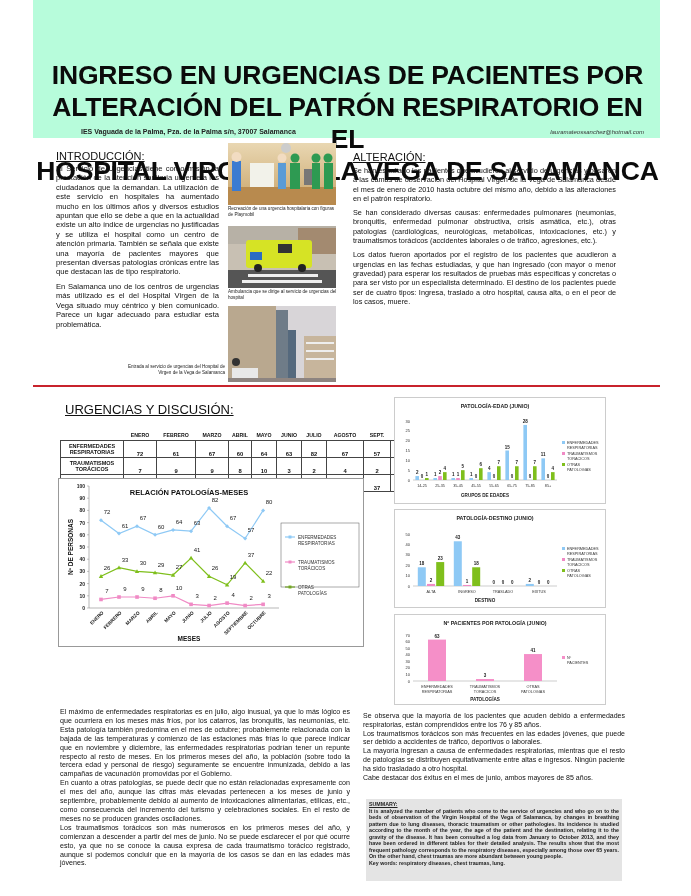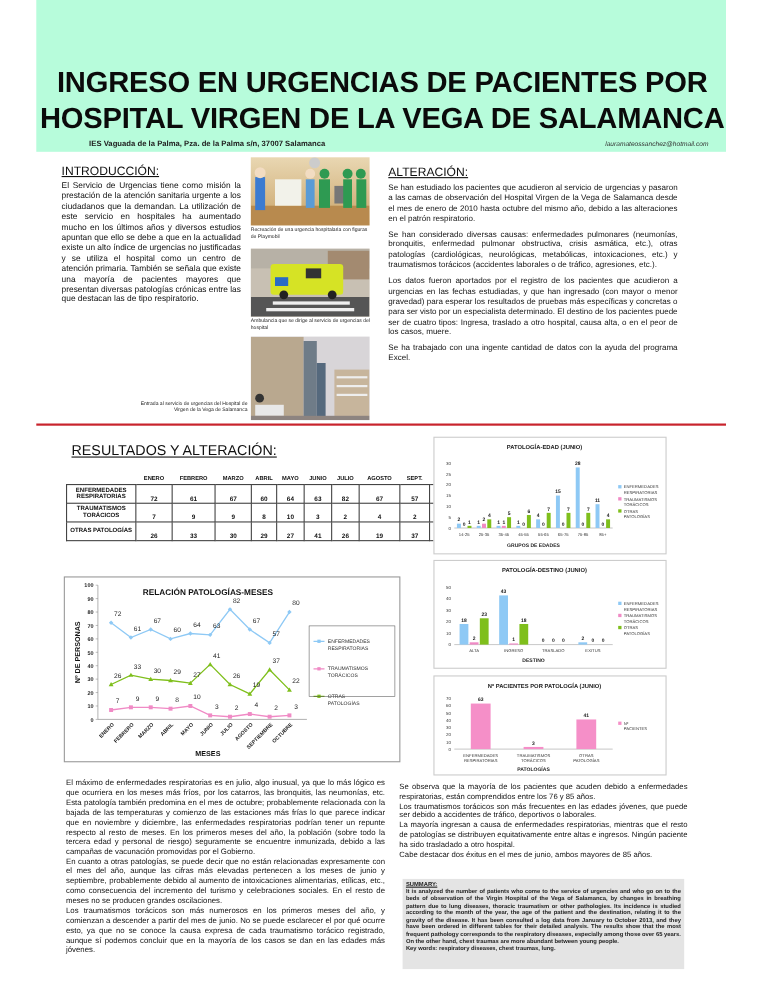--- a/index.html
+++ b/index.html
@@ -22,29 +22,31 @@
   .chartbox{position:absolute;background:#fff;border:1px solid #ccc;}
   .summary{position:absolute;left:366px;top:799px;width:256px;height:82px;background:#e4e4e4;padding:2px 3px;font-size:5.3px;font-weight:bold;line-height:6.55px;text-align:justify;color:#222;box-sizing:border-box;}
   svg text{font-family:"Liberation Sans",sans-serif;}
 </style>
 </head>
 <body>
 
 <div class="header">
   <div class="title">
     <div>INGRESO EN URGENCIAS DE PACIENTES POR</div>
+    <div>ALTERACIÓN DEL PATRÓN RESPIRATORIO EN EL</div>
     <div>HOSPITAL VIRGEN DE LA VEGA DE SALAMANCA</div>
   </div>
   <div class="affil">IES Vaguada de la Palma, Pza. de la Palma s/n, 37007 Salamanca</div>
   <div class="email">lauramateossanchez@hotmail.com</div>
 </div>
 
 <div class="sec-title" style="left:56px;top:150px;font-size:11px;">INTRODUCCIÓN:</div>
 <div class="para" style="left:56px;top:164px;width:163px;">
   <p>El Servicio de Urgencias tiene como misión la prestación de la atención sanitaria urgente a los ciudadanos que la demandan. La utilización de este servicio en hospitales ha aumentado mucho en los últimos años y diversos estudios apuntan que ello se debe a que en la actualidad existe un alto índice de urgencias no justificadas y se utiliza el hospital como un centro de atención primaria. También se señala que existe una mayoría de pacientes mayores que presentan diversas patologías crónicas entre las que destacan las de tipo respiratorio.</p>
+  <p>En Salamanca uno de los centros de urgencias más utilizado es el del Hospital Virgen de la Vega situado muy céntrico y bien comunicado. Parece un lugar adecuado para estudiar esta problemática.</p>
 </div>
 
 <div class="photo" style="left:228px;top:143px;width:108px;height:62px;background:linear-gradient(#e9d7b2,#c9a46a);">
   <svg width="108" height="62">
     <rect x="0" y="44" width="108" height="18" fill="#b88a4e"></rect>
     <rect x="4" y="18" width="9" height="30" fill="#3b7bd1"></rect>
       <circle cx="8.5" cy="14" r="5" fill="#f2dcc2"></circle>
     <rect x="22" y="20" width="24" height="24" fill="#f2f2ea"></rect>
     <rect x="50" y="20" width="8" height="26" fill="#5a9bd6"></rect>
       <circle cx="54" cy="15" r="4.5" fill="#f2dcc2"></circle>
@@ -90,26 +92,25 @@
     <rect x="0" y="72" width="108" height="4" fill="#8d8480"></rect>
   </svg>
 </div>
 <div class="caption" style="left:120px;top:364px;width:105px;text-align:right;">Entrada al servicio de urgencias del Hospital de Virgen de la Vega de Salamanca</div>
 
 <div class="sec-title" style="left:353px;top:151px;font-size:11px;">ALTERACIÓN:</div>
 <div class="para" style="left:353px;top:166px;width:263px;font-size:7.3px;line-height:9.3px;">
   <p>Se han estudiado los pacientes que acudieron al servicio de urgencias y pasaron a las camas de observación del Hospital Virgen de la Vega de Salamanca desde el mes de enero de 2010 hasta octubre del mismo año, debido a las alteraciones en el patrón respiratorio.</p>
   <p>Se han considerado diversas causas: enfermedades pulmonares (neumonías, bronquitis, enfermedad pulmonar obstructiva, crisis asmática, etc.), otras patologías (cardiológicas, neurológicas, metabólicas, intoxicaciones, etc.) y traumatismos torácicos (accidentes laborales o de tráfico, agresiones, etc.).</p>
   <p>Los datos fueron aportados por el registro de los pacientes que acudieron a urgencias en las fechas estudiadas, y que han ingresado (con mayor o menor gravedad) para esperar los resultados de pruebas más específicas y concretas o para ser visto por un especialista determinado. El destino de los pacientes puede ser de cuatro tipos: Ingresa, traslado a otro hospital, causa alta, o en el peor de los casos, muere.</p>
-  <p>Se ha trabajado con una ingente cantidad de datos con la ayuda del programa Excel.</p>
 </div>
 
 <div class="redline"></div>
 
-<div class="sec-title" style="left:65px;top:402px;font-size:13px;">RESULTADOS Y ALTERACIÓN:</div>
+<div class="sec-title" style="left:65px;top:402px;font-size:13px;">URGENCIAS Y DISCUSIÓN:</div>
 
 <table class="data">
   <thead>
     <tr>
       <th></th>
       <th>ENERO</th>
       <th>FEBRERO</th>
       <th>MARZO</th>
       <th>ABRIL</th>
       <th>MAYO</th>
@@ -156,21 +157,21 @@
         <td style="width: 20px;">27</td>
         <td style="width: 20px;">41</td>
         <td style="width: 20px;">26</td>
         <td style="width: 32px;">19</td>
         <td style="width: 22px;">37</td>
         <td style="width: 18px;">22</td>
       </tr>
     </tbody>
 </table>
 
-<div class="chartbox" style="left:58px;top:524px;width:304px;height:167px;border-color:#999;">
+<div class="chartbox" style="left:58px;top:478px;width:304px;height:167px;border-color:#999;">
   <svg id="line-chart" width="304" height="167">
       <line x1="30" y1="7" x2="30" y2="129" stroke="#888" stroke-width="0.6"></line>
       <line x1="30" y1="129" x2="220" y2="129" stroke="#888" stroke-width="0.6"></line>
       <text x="26" y="131" font-size="5" text-anchor="end" fill="#222" font-weight="bold">0</text>
       <line x1="28" y1="129" x2="30" y2="129" stroke="#888" stroke-width="0.5"></line>
       <text x="26" y="118.8" font-size="5" text-anchor="end" fill="#222" font-weight="bold">10</text>
       <line x1="28" y1="116.8" x2="30" y2="116.8" stroke="#888" stroke-width="0.5"></line>
       <text x="26" y="106.6" font-size="5" text-anchor="end" fill="#222" font-weight="bold">20</text>
       <line x1="28" y1="104.6" x2="30" y2="104.6" stroke="#888" stroke-width="0.5"></line>
       <text x="26" y="94.4" font-size="5" text-anchor="end" fill="#222" font-weight="bold">30</text>

